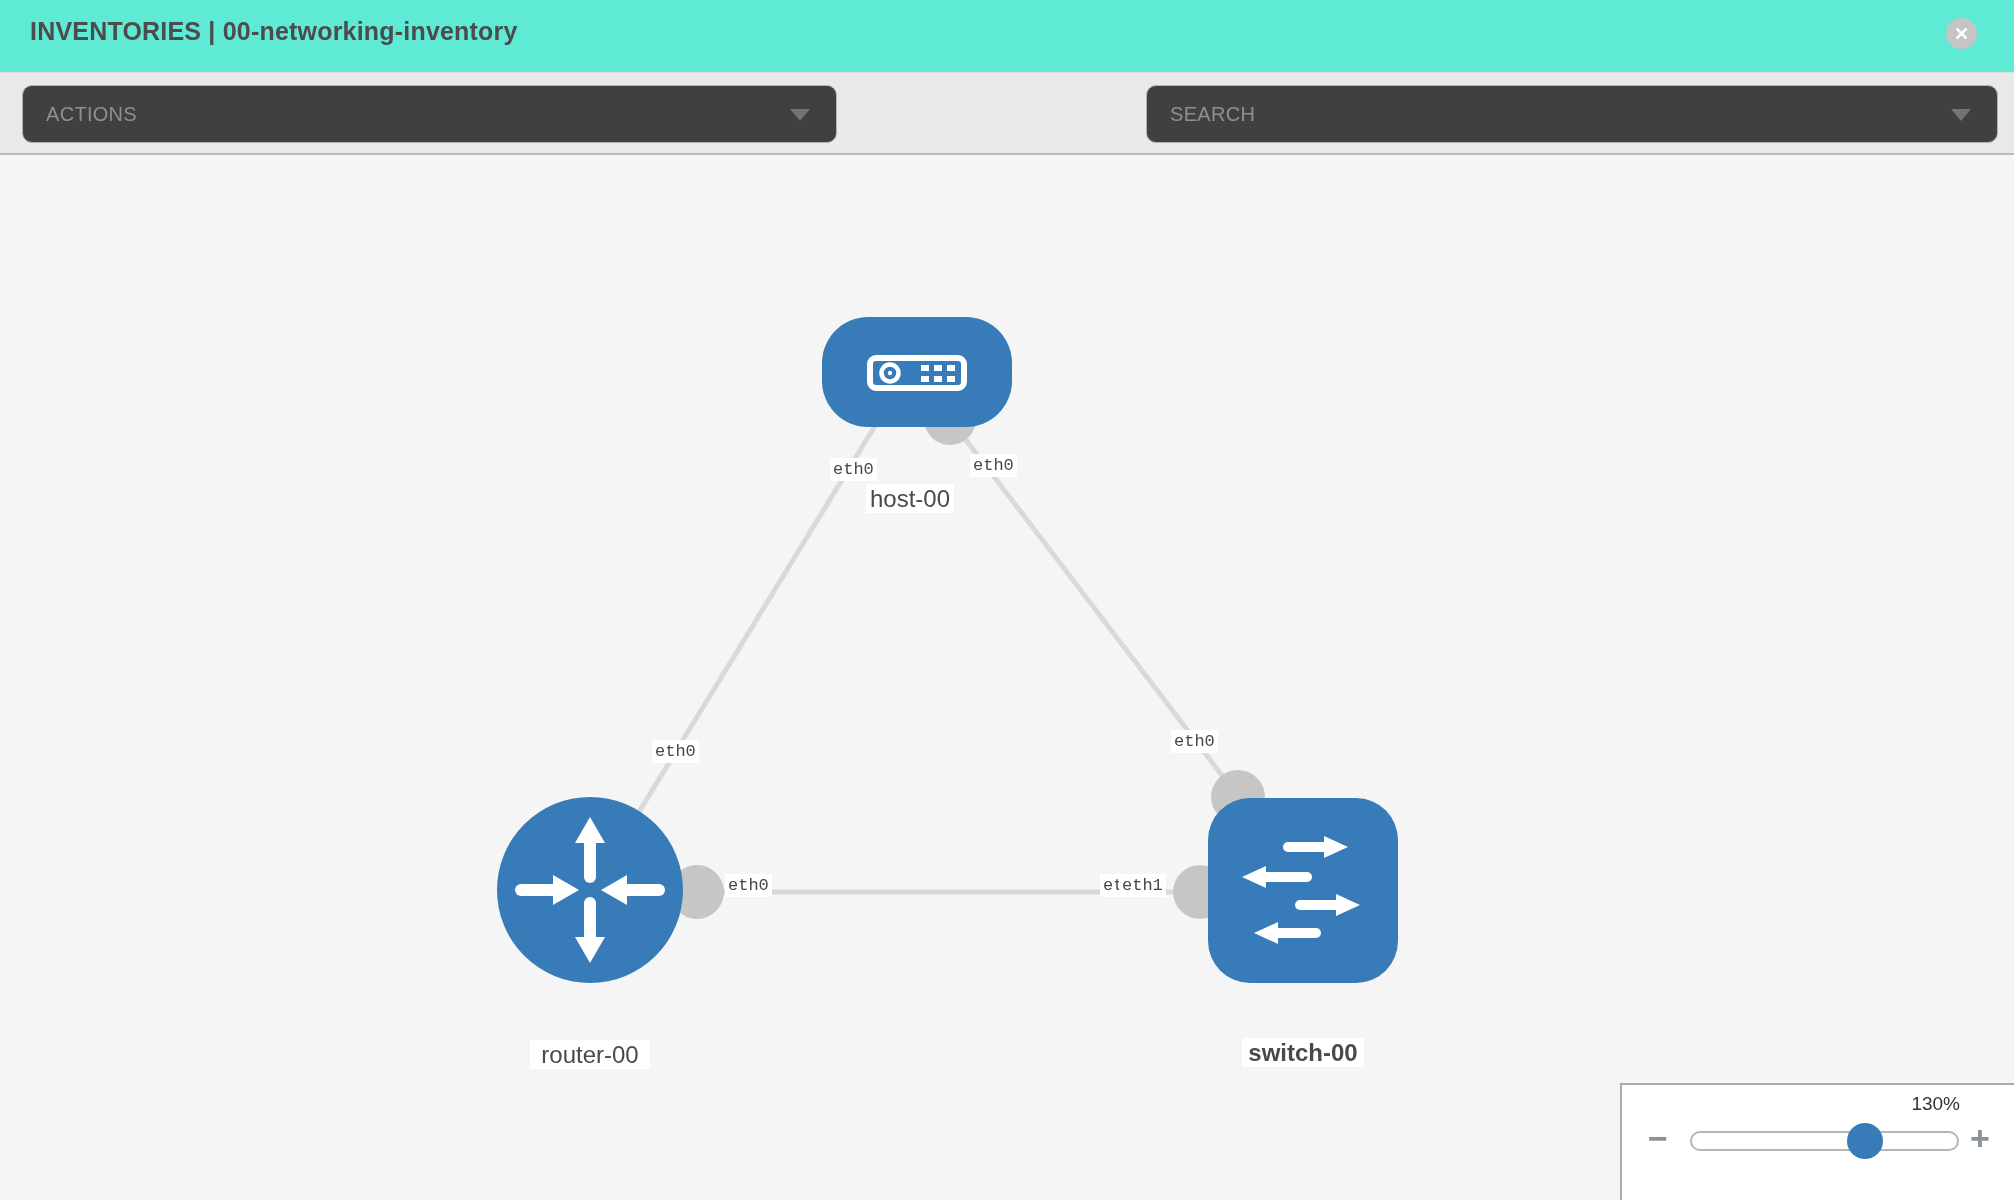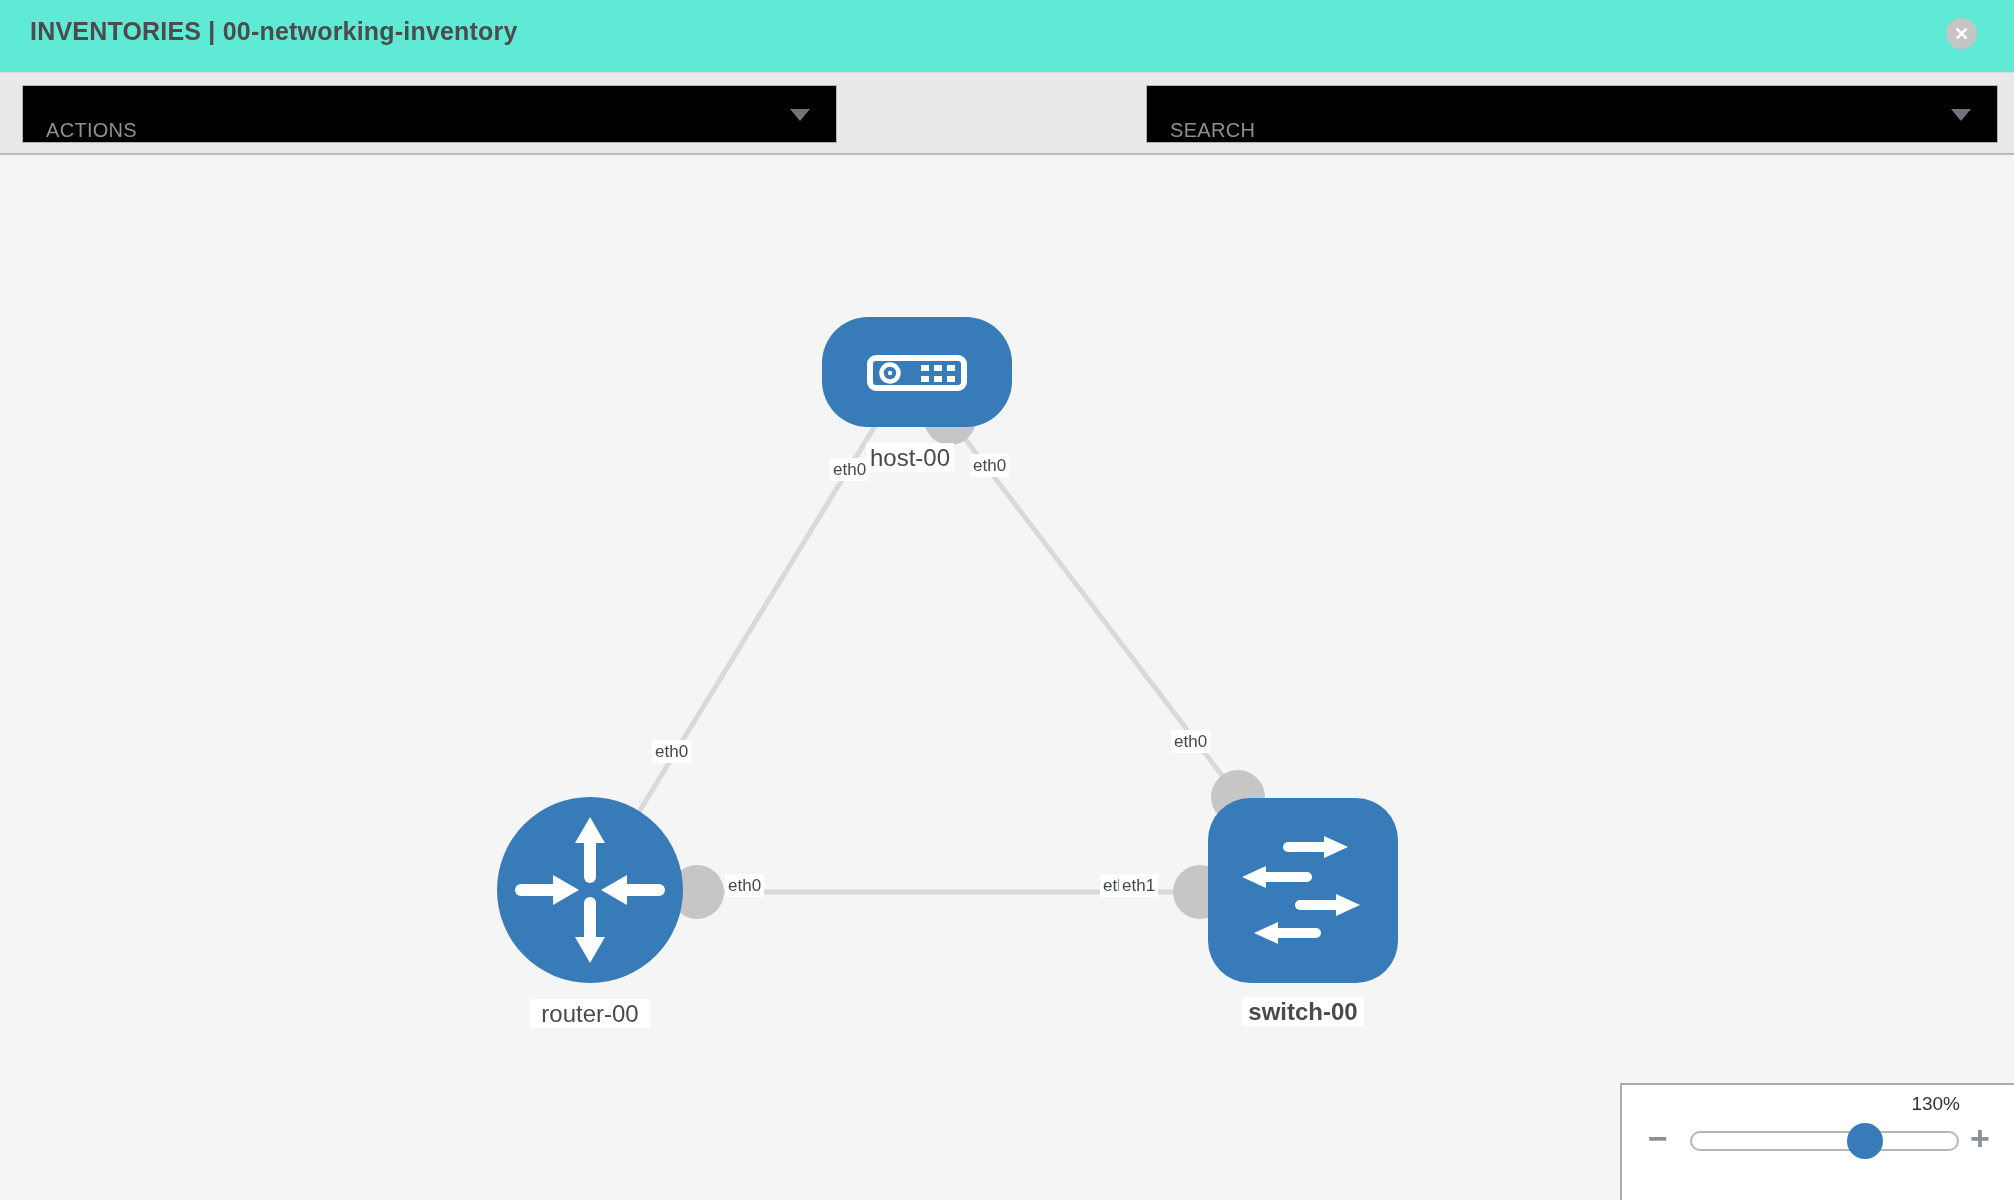--- a/index.html
+++ b/index.html
@@ -18,22 +18,22 @@
     position:absolute;left:1946px;top:18px;width:31px;height:31px;border-radius:50%;
     background:#c5c5c5;color:#ffffff;font-size:18px;font-weight:bold;
     display:flex;align-items:center;justify-content:center;cursor:pointer;user-select:none;
   }
   
   .toolbar{
     position:absolute;left:0;top:72px;width:2014px;height:83px;background:#e9e9e9;
     border-top:1px solid #dcdcdc;border-bottom:2px solid #b9b9b9;box-sizing:border-box;
   }
   .select-box{
-    position:absolute;top:12px;height:58px;background:#000000;border:1px solid #b3b3b3;
-    border-radius:0;box-sizing:border-box;display:flex;align-items:flex-end;cursor:pointer;
+    position:absolute;top:12px;height:58px;background:#404040;border:1px solid #b3b3b3;
+    border-radius:10px;box-sizing:border-box;display:flex;align-items:center;cursor:pointer;
   }
   .select-box .sel-label{
     margin-left:23px;font-size:20px;color:#8d9093;letter-spacing:.3px;
   }
   .chevron-down{
     position:absolute;right:26px;top:50%;margin-top:-5px;width:0;height:0;
     border-left:10px solid transparent;border-right:10px solid transparent;border-top:12px solid #70757c;
   }
   .actions-box{left:22px;width:815px;}
   .search-box{left:1146px;width:852px;}
@@ -46,26 +46,26 @@
   .links-svg{position:absolute;left:0;top:0;}
   .link-line{stroke:#d9d9d9;stroke-width:5;}
   .port-circle{fill:#c6c6c6;}
   .node{position:absolute;background:#377cb8;cursor:pointer;}
   .node svg{position:absolute;left:0;top:0;width:100%;height:100%;}
   .node-host{left:822px;top:160px;width:190px;height:110px;border-radius:46px;}
   .node-router{left:497px;top:640px;width:186px;height:186px;border-radius:50%;}
   .node-switch{left:1208px;top:641px;width:190px;height:185px;border-radius:42px;}
   .if-label{
     position:absolute;background:#ffffff;color:#45494d;font-size:17px;line-height:21px;
-    padding:1px 3px;white-space:nowrap;
+    padding:1px 3px;white-space:nowrap;font-family:Liberation Mono, monospace;
   }
   .if-clip{overflow:hidden;width:19px;padding-right:0;}
   .node-label{
     position:absolute;background:#ffffff;color:#4a4a4a;font-size:24px;line-height:29px;
-    padding:0 4px;white-space:nowrap;text-align:center;
+    padding:0 4px;white-space:nowrap;text-align:center;margin-top:41px;
   }
   
   .zoom-panel{
     position:absolute;left:1620px;top:1083px;width:400px;height:125px;background:#ffffff;
     border:2px solid #ababab;box-sizing:border-box;
   }
   .zoom-level{position:absolute;left:68px;top:8px;width:270px;text-align:right;font-size:19px;color:#333333;}
   .zoom-minus,.zoom-plus{
     position:absolute;top:36px;font-size:34px;font-weight:bold;color:#8a9198;cursor:pointer;user-select:none;line-height:34px;
   }

